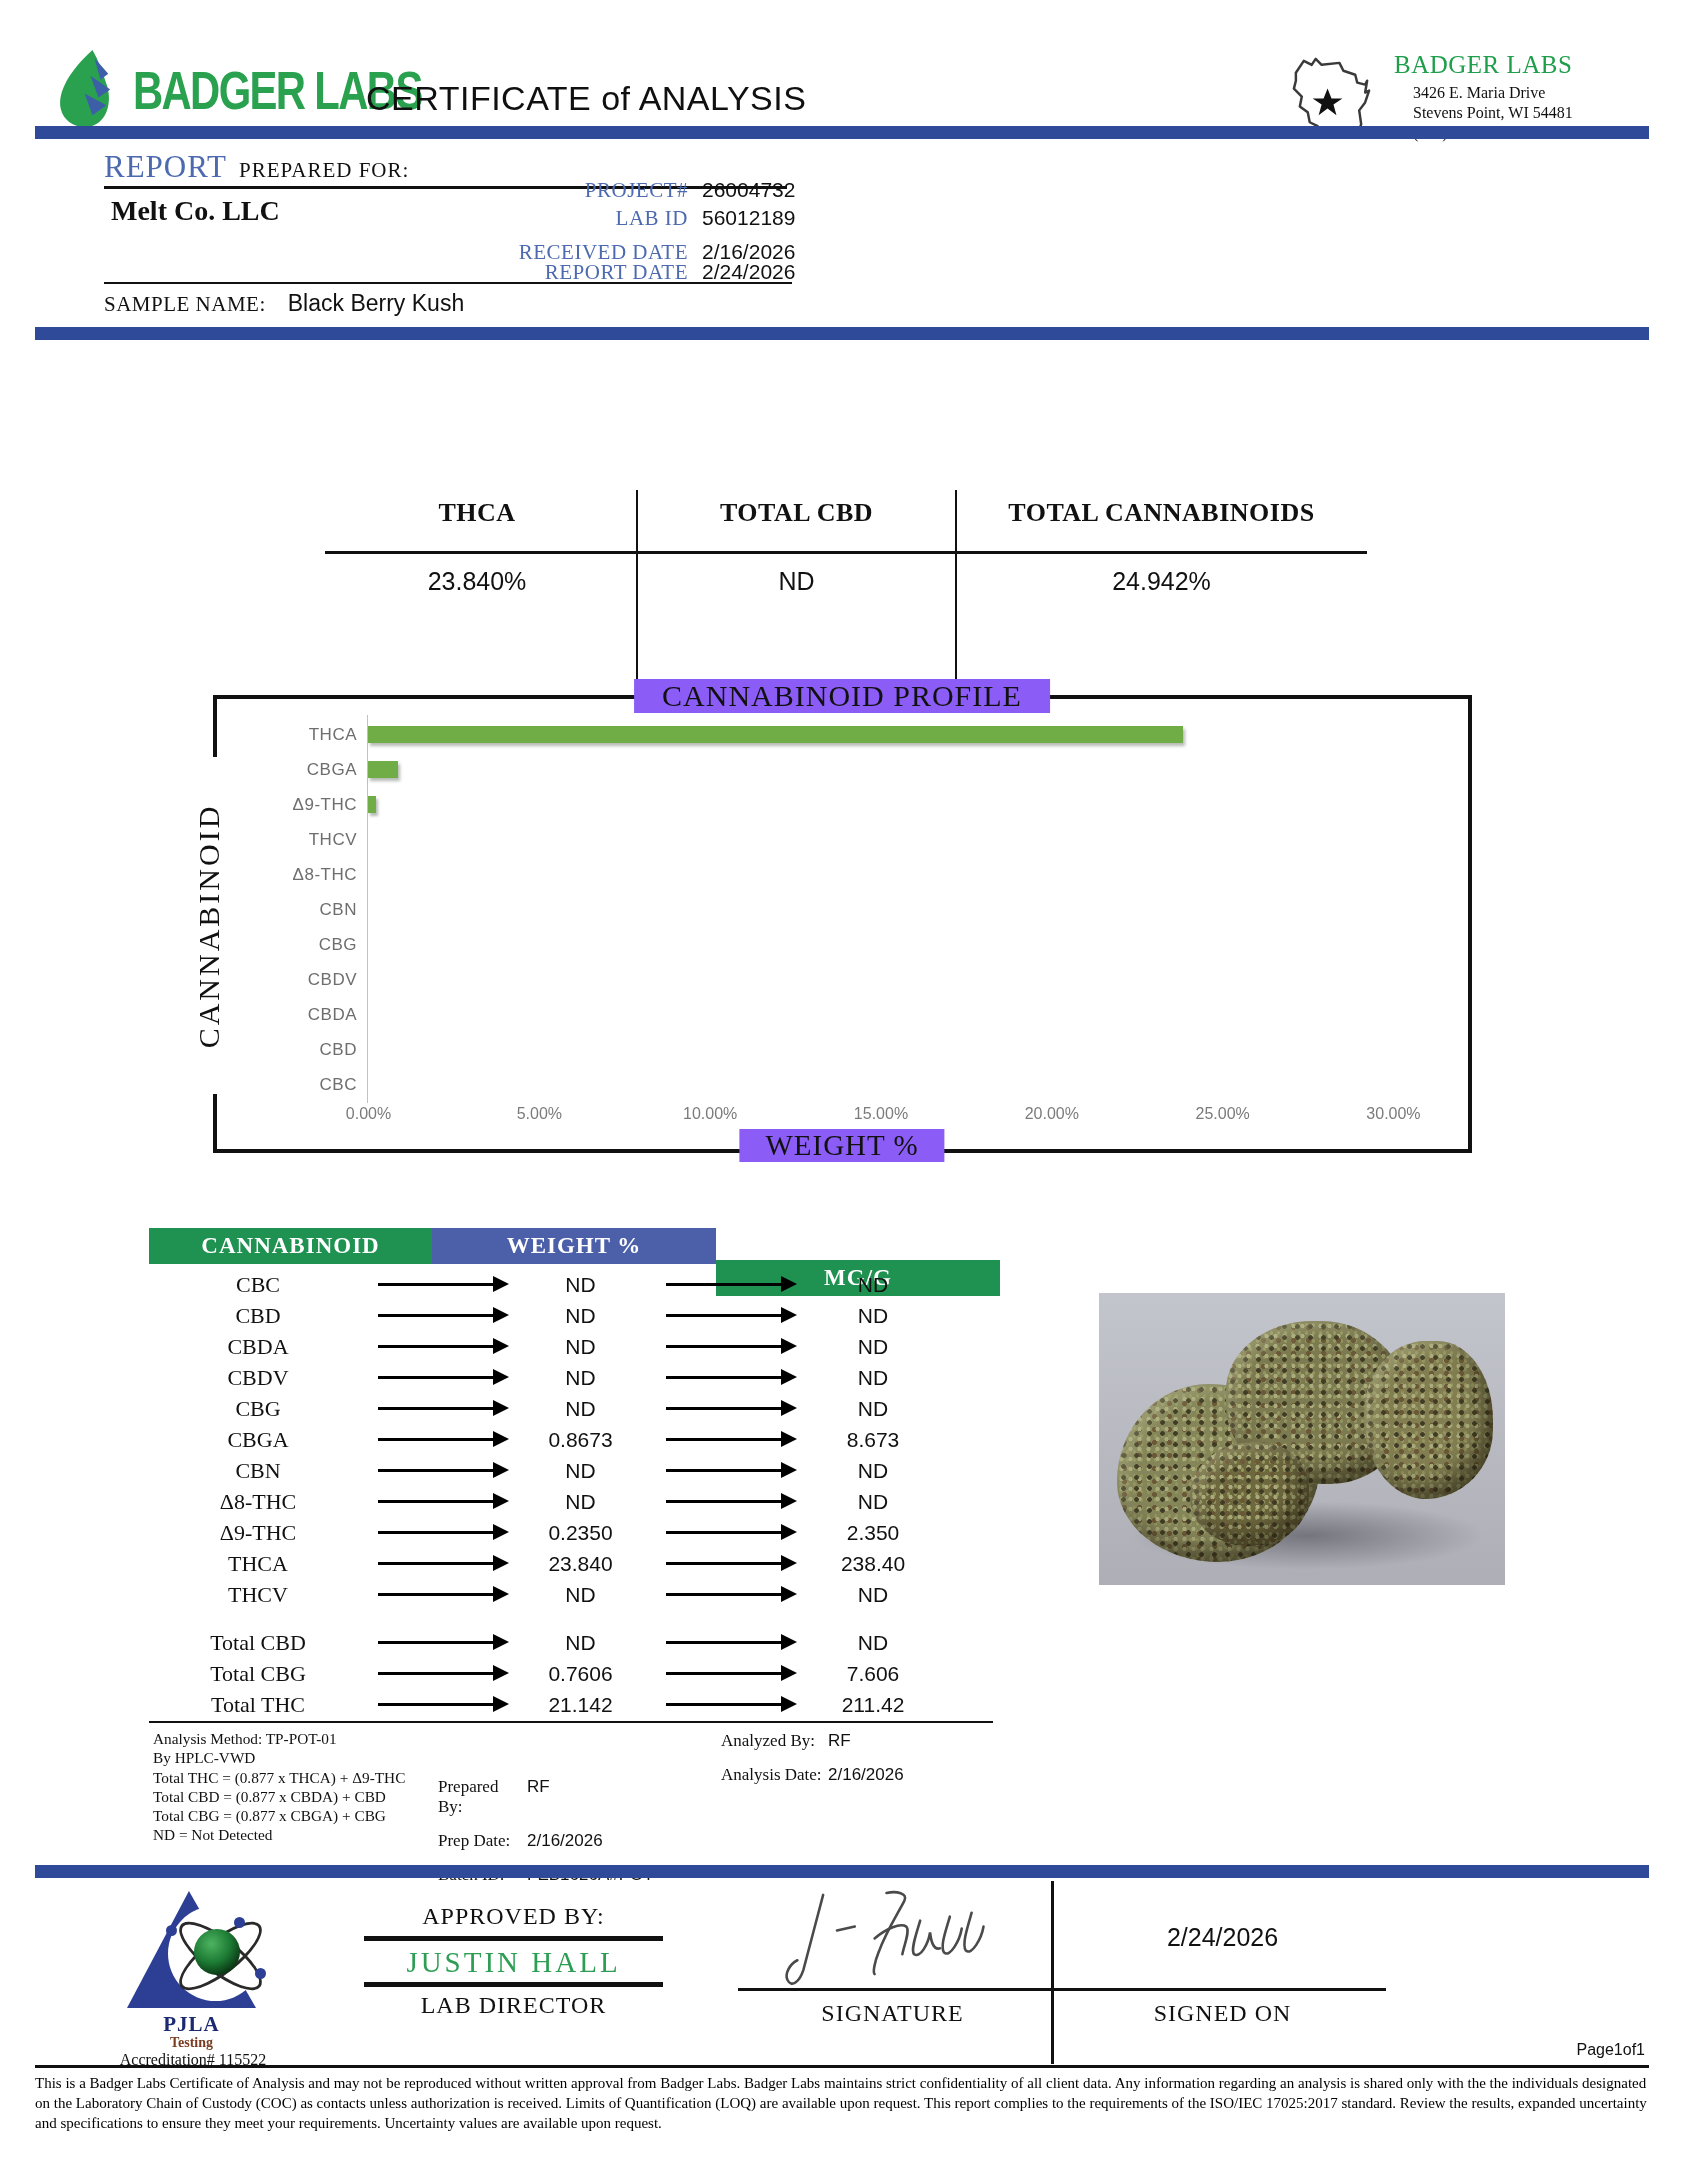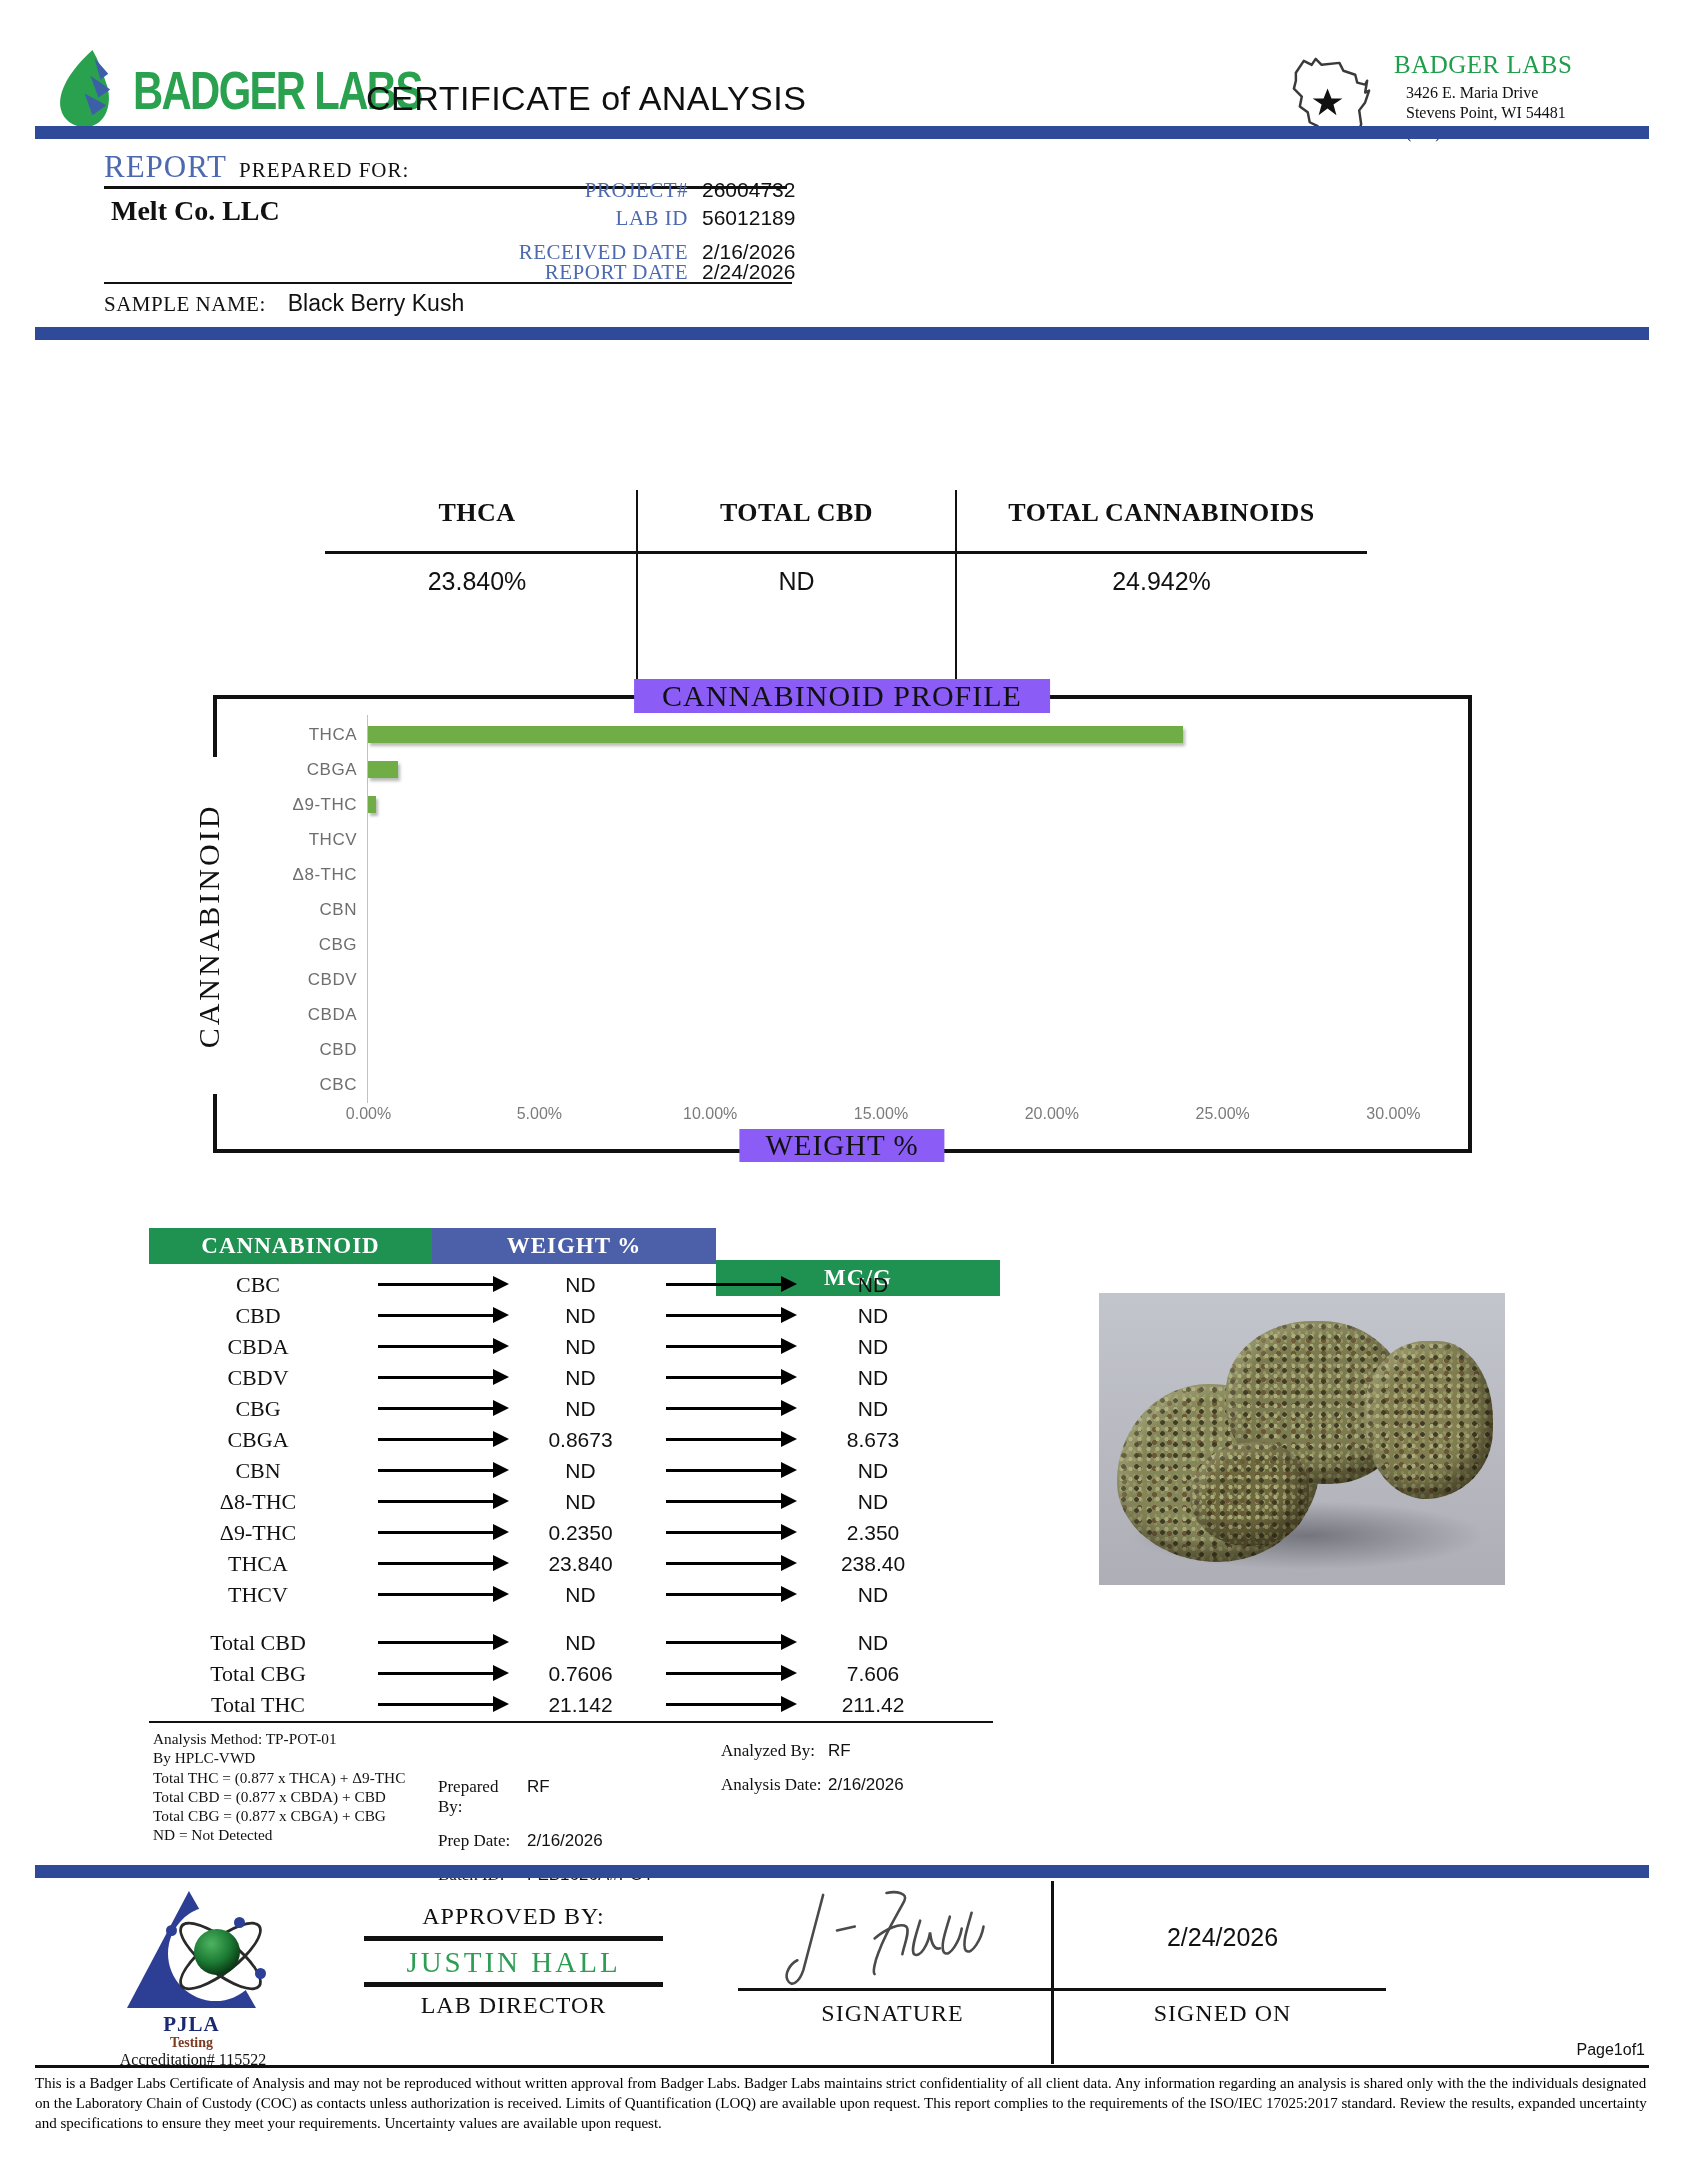--- a/index.html
+++ b/index.html
@@ -7,21 +7,21 @@
         font-family:"Liberation Serif", serif;color:#111;}
   .abs{position:absolute;}
   .sans{font-family:"Liberation Sans", sans-serif;}
   .serif{font-family:"Liberation Serif", serif;}
   .bluebar{position:absolute;left:35px;width:1614px;height:13px;background:#2e4a99;}
   
   .brand-text{font-family:"Liberation Sans",sans-serif;font-weight:700;font-size:51px;color:#2aa14f;
               letter-spacing:-2px;transform:scale(.82,1.05);transform-origin:left center;white-space:nowrap;}
   .doc-title{font-family:"Liberation Sans",sans-serif;font-size:34px;color:#101010;letter-spacing:0.5px;}
   .lab-name{color:#1f9e4c;font-size:25px;letter-spacing:0.5px;}
-  .lab-addr{font-size:16px;line-height:20px;color:#111;}
+  .lab-addr{font-size:16px;line-height:20px;color:#111;margin-left:7px;}
   
   .rpt-big{font-size:31px;color:#4d6ab0;letter-spacing:1px;}
   .rpt-small{font-size:21px;color:#111;letter-spacing:1px;}
   .client{font-size:28px;font-weight:700;}
   .field-row{position:absolute;left:396px;width:574px;display:flex;align-items:baseline;}
   .field-label{flex:0 0 292px;text-align:right;color:#4d6ab0;font-size:21px;letter-spacing:0.5px;}
   .field-value{margin-left:14px;font-family:"Liberation Sans",sans-serif;font-size:21px;color:#111;}
   .hline{position:absolute;background:#111;}
   
   #summary{position:absolute;left:317px;top:490px;width:1049px;height:196px;}
@@ -358,21 +358,21 @@
         <span class="note-label" style="width:89px;">Prep Date:</span>
         <span class="note-value">2/16/2026</span>
       </div>
     <div style="display:flex;">
         <span class="note-label" style="width:89px;">Batch ID:</span>
         <span class="note-value">FEB1626A#POT</span>
       </div>
   </div>
 
   <div class="abs" style="left:721px;top:1731px;width:297px;">
-    <div style="display:flex;margin-bottom:14px;margin-top:10px;">
+    <div style="display:flex;margin-bottom:14px;">
         <span class="note-label" style="width:107px;">Analyzed By:</span>
         <span class="note-value">RF</span>
       </div>
     <div style="display:flex;">
         <span class="note-label" style="width:107px;">Analysis Date:</span>
         <span class="note-value">2/16/2026</span>
       </div>
   </div>
 
   <div id="photo">

